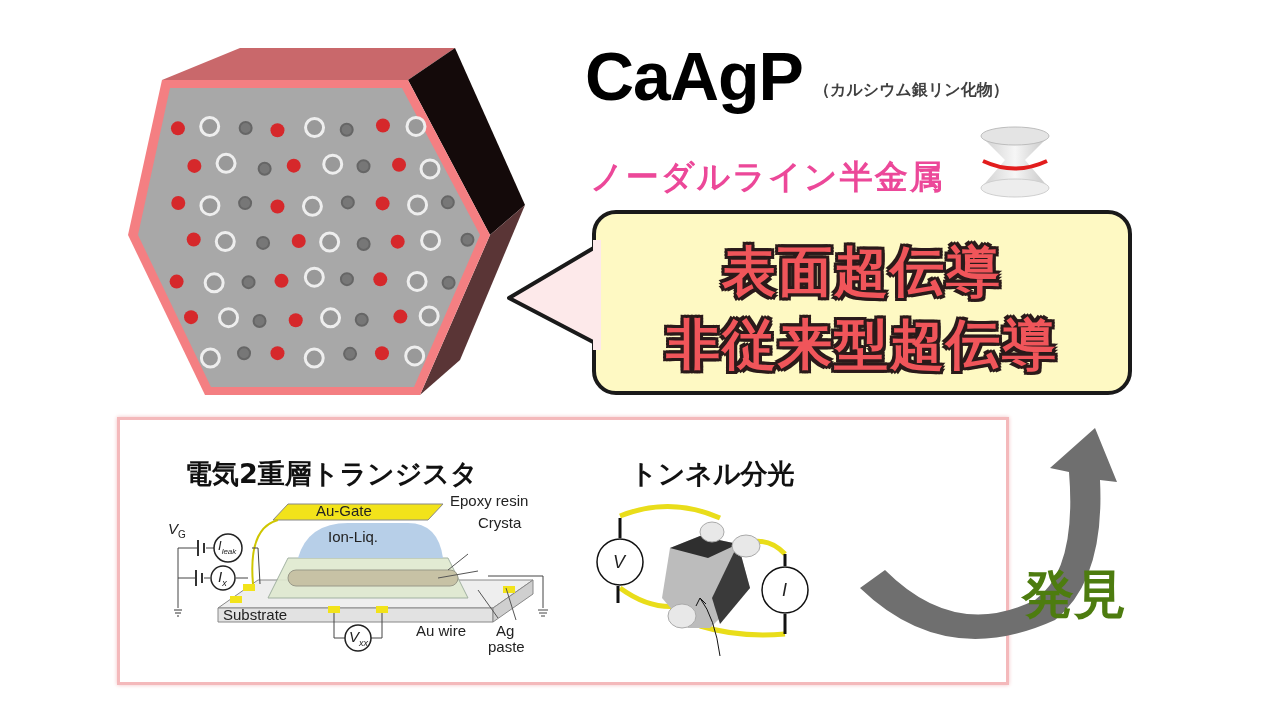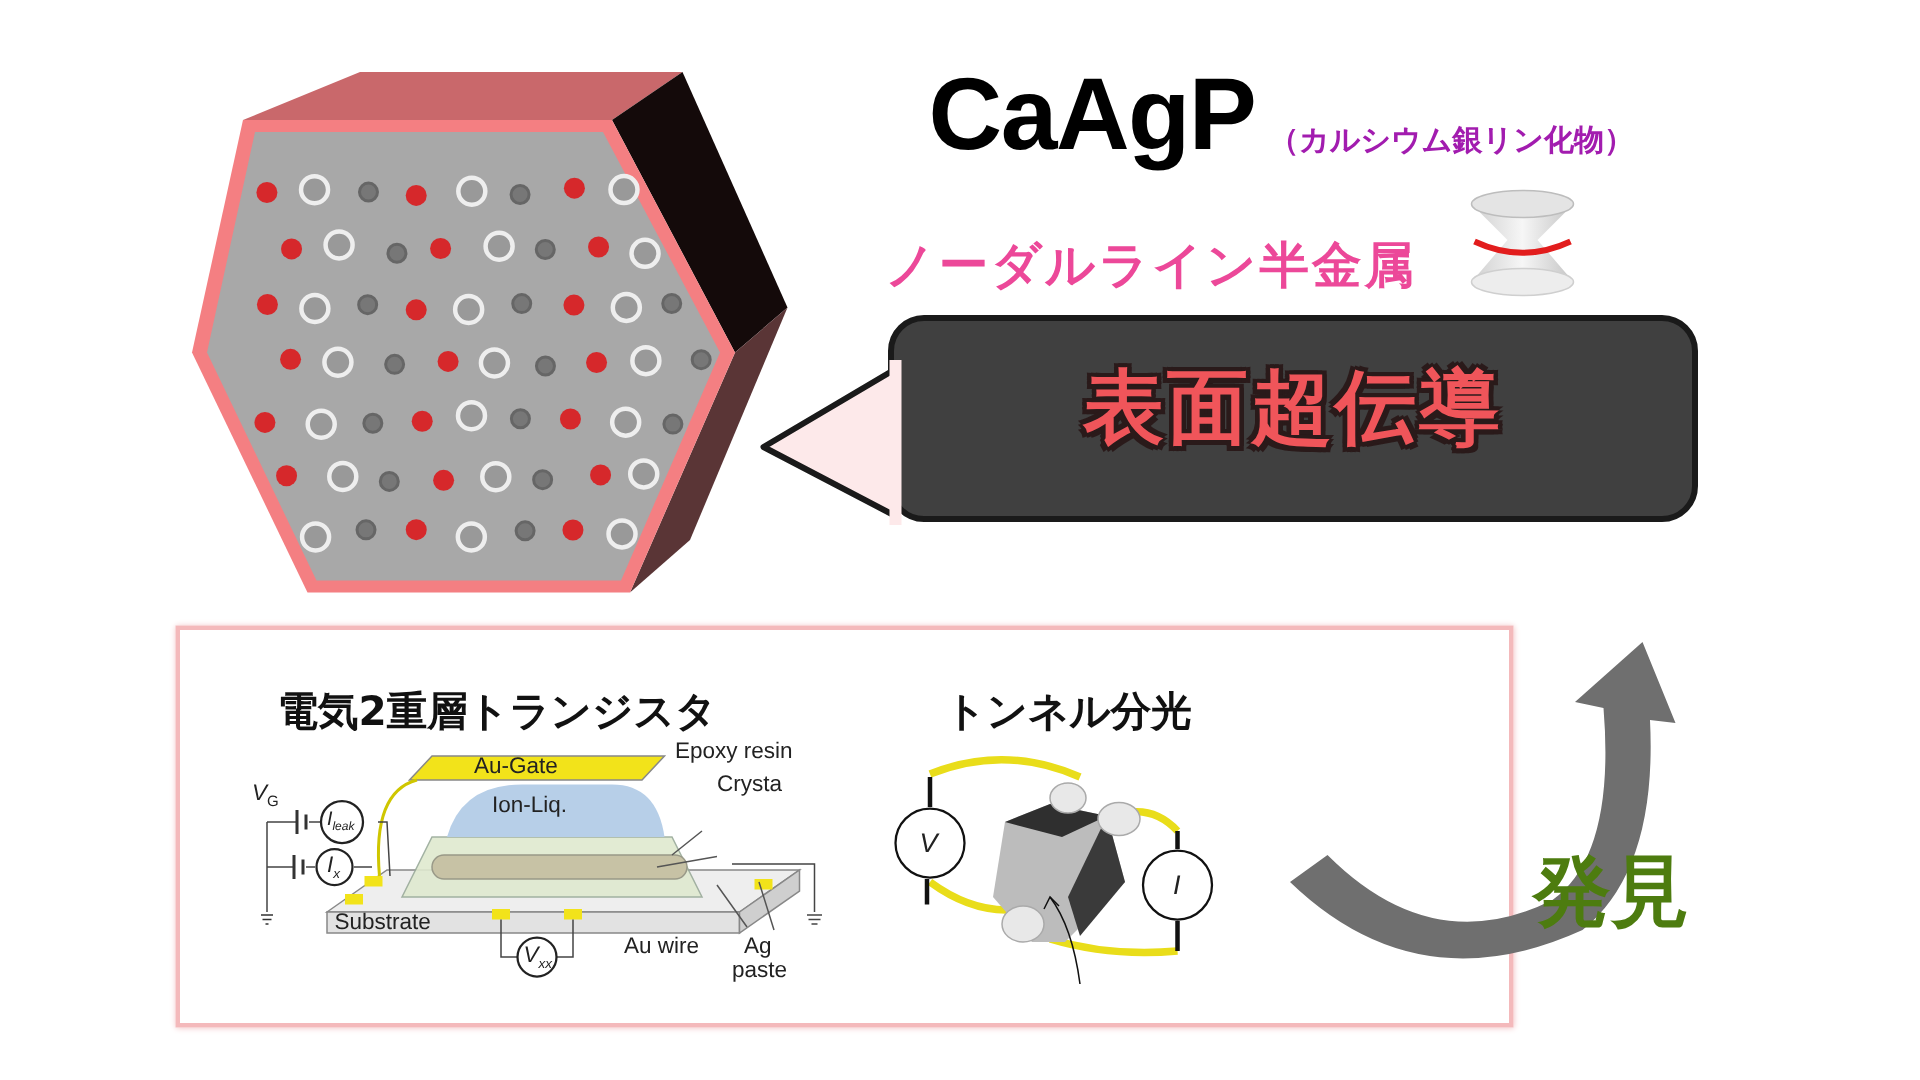--- a/index.html
+++ b/index.html
@@ -1,21 +1,21 @@
 <!DOCTYPE html>
 <html><head>
 <meta charset="utf-8">
 <style>
   html,body{margin:0;padding:0;}
   body{width:1280px;height:720px;background:#ffffff;position:relative;overflow:hidden;font-family:"DejaVu Sans",sans-serif;}
   .abs{position:absolute;}
-  .title{left:585px;top:42px;font-family:"Liberation Sans",sans-serif;font-weight:bold;font-size:68px;color:#000;letter-spacing:-1px;line-height:1;margin-left:34px;}
-  .subtitle{left:846px;top:80px;font-size:20px;font-weight:bold;color:#a21caf;}
+  .title{left:585px;top:42px;font-family:"Liberation Sans",sans-serif;font-weight:bold;font-size:68px;color:#000;letter-spacing:-1px;line-height:1;}
+  .subtitle{left:814px;top:80px;font-size:16px;font-weight:bold;color:#404040;}
   .nodal{left:590px;top:155px;font-size:33px;font-weight:bold;color:#ec4899;letter-spacing:2px;}
-  .bubble{left:592px;top:210px;width:540px;height:138px;background:#404040;border:4px solid #1a1a1a;border-radius:24px;box-sizing:border-box;}
+  .bubble{left:592px;top:210px;width:540px;height:185px;background:#fef9c3;border:4px solid #1a1a1a;border-radius:24px;box-sizing:border-box;}
   .bubble-text{position:absolute;left:0;width:100%;text-align:center;font-weight:bold;font-size:54px;color:#f0555a;
     text-shadow:-3px -3px 0 #2a1a1a,3px -3px 0 #2a1a1a,-3px 3px 0 #2a1a1a,3px 3px 0 #2a1a1a,0 3px 0 #2a1a1a,0 -3px 0 #2a1a1a,3px 0 0 #2a1a1a,-3px 0 0 #2a1a1a;letter-spacing:2px;}
   .panel{left:117px;top:417px;width:892px;height:268px;border:3px solid #f4b9bb;box-sizing:border-box;background:#fff;box-shadow:0 0 4px #f2c2c4;}
   .panel-label{font-weight:bold;font-size:27px;color:#111;}
   .hakken{left:1022px;top:560px;font-size:52px;font-weight:bold;color:#4d7c0f;}
   .lbl{font-family:"Liberation Sans",sans-serif;font-size:15px;color:#222;}
 </style>
 </head>
 <body>
 
@@ -107,20 +107,21 @@
   <ellipse cx="40" cy="68" rx="34" ry="9" fill="#ededed" stroke="#cfcfcf"></ellipse>
   <path d="M8,41 Q40,56 72,41" stroke="#e21d1d" stroke-width="4" fill="none"></path>
 </svg>
 
 <svg class="abs" style="left:505px;top:240px;z-index:2;" width="96" height="110" viewBox="0 0 96 110">
   <polygon points="92,6 4,58 92,104" fill="#fde9ea" stroke="#1a1a1a" stroke-width="4" stroke-linejoin="round"></polygon>
   <rect x="88" y="0" width="12" height="110" fill="#fde9ea"></rect>
 </svg>
 <div class="abs bubble">
   <div class="bubble-text" style="top:22px;">表面超伝導</div>
+  <div class="bubble-text" style="top:95px;">非従来型超伝導</div>
 </div>
 
 <div class="abs panel">
   <div class="abs panel-label" style="left:65px;top:36px;">電気2重層トランジスタ</div>
   <div class="abs" style="left:28px;top:78px;width:410px;height:160px;">
     <svg class="abs" style="left:0;top:0;" width="410" height="160" viewBox="0 0 410 160">
 
       <polygon points="70,110 110,82 385,82 345,110" fill="#eeeeee" stroke="#888"></polygon>
       <polygon points="70,110 345,110 345,124 70,124" fill="#e2e2e2" stroke="#888"></polygon>
       <polygon points="345,110 385,82 385,96 345,124" fill="#cfcfcf" stroke="#888"></polygon>

